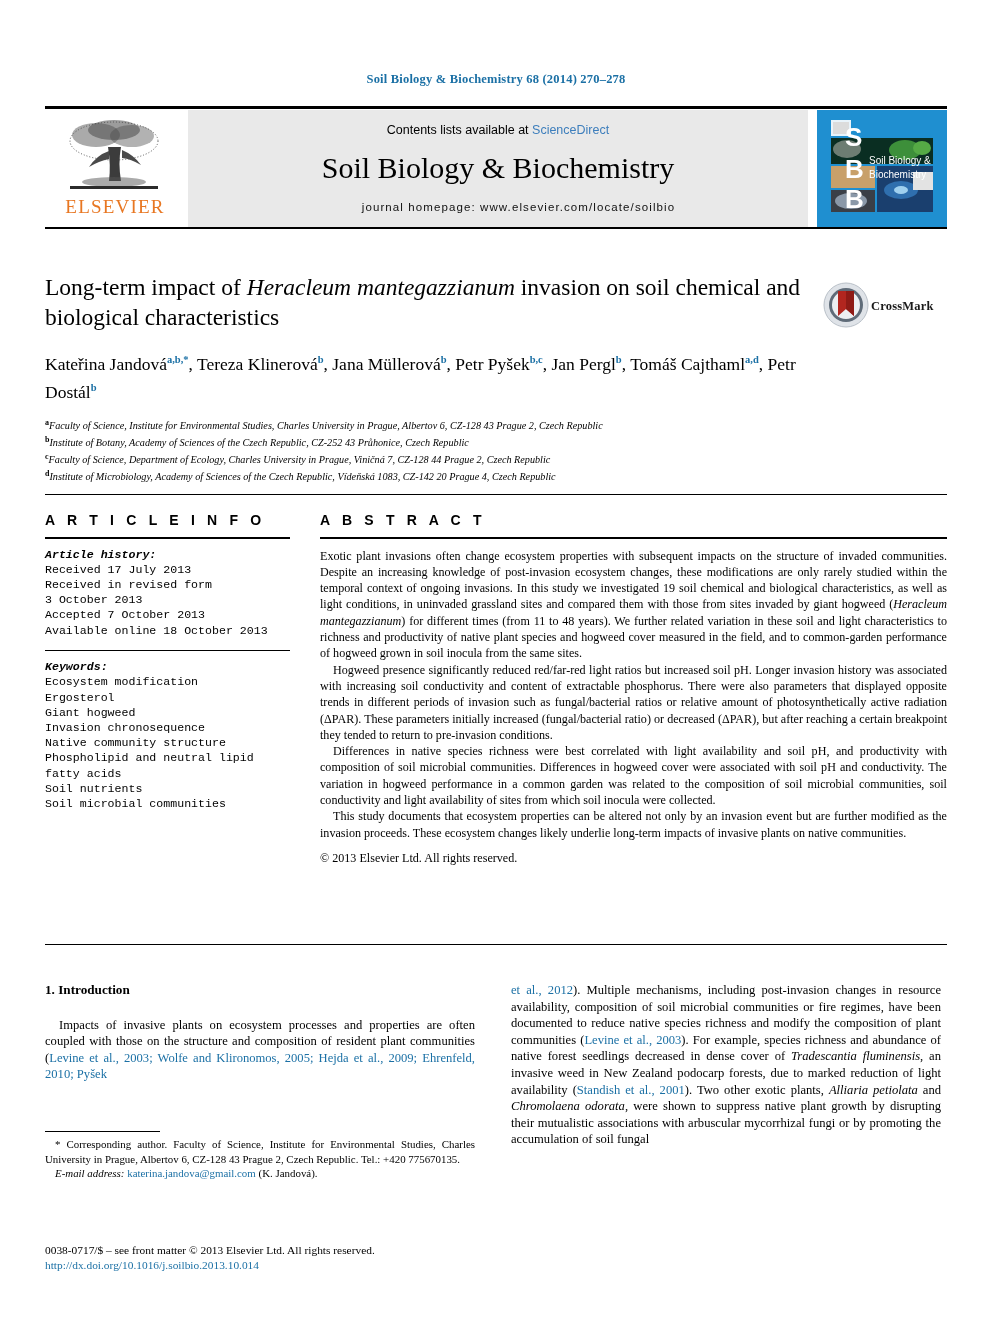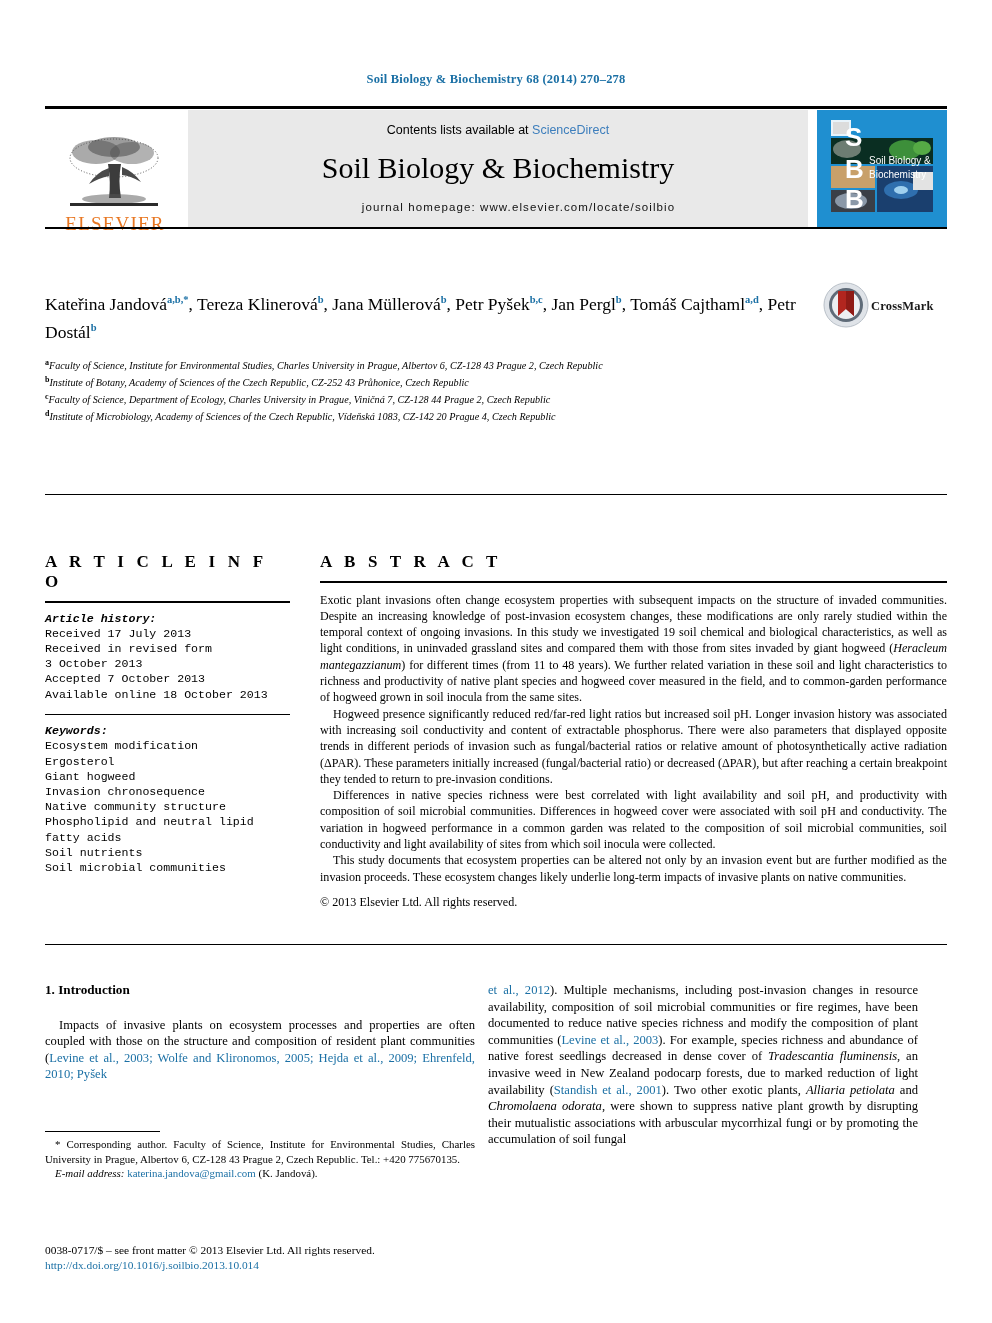--- a/index.html
+++ b/index.html
@@ -48,21 +48,21 @@
   }
   .masthead-rule-bot {
     position: absolute; left: 0; top: 121px;
     width: 902px; height: 2px; background: #000;
   }
   .elsevier-box {
     position: absolute;
     left: 0; top: 4px;
     width: 140px; height: 92px;
     box-sizing: border-box;
-    padding-top: 24px;
+    padding-top: 7px;
     text-align: center;
   }
   .tree-svg { display:block; margin: 0 auto; }
   .elsevier-word {
     font-family: "Liberation Serif", serif;
     font-size: 19px;
     letter-spacing: 1.2px;
     color: #e87722;
     margin-top: 1px;
   }
@@ -158,26 +158,25 @@
   .hr-main {
     position: absolute; left: 45px; width: 902px; height: 1px; background: #000;
   }
   .col-info {
     position: absolute; left: 45px; top: 512px; width: 245px;
   }
   .col-abs {
     position: absolute; left: 320px; top: 512px; width: 627px;
   }
   .sec-head {
-    font-family: Liberation Serif, serif;
+    font-family: Liberation Sans, sans-serif;
     font-weight: bold;
-    font-size: 17px;
+    font-size: 14px;
     letter-spacing: 4.2px;
     color: #000;
-    margin-top: 40px;
   }
   .rule {
     height: 1.6px; background: #000; margin-top: 9px;
   }
   .info-block {
     margin-top: 8px;
     font-family: Liberation Mono, monospace;
     font-size: 11.6px;
     line-height: 15.2px;
   }
@@ -204,21 +203,21 @@
   
   .body-col {
     position: absolute;
     width: 430px;
     font-family: "Liberation Serif", serif;
     font-size: 12.6px;
     line-height: 16.6px;
     text-align: justify;
   }
   .body-col.left  { left: 45px;  top: 982px; }
-  .body-col.right { left: 488px; top: 982px; }
+  .body-col.right { left: 511px; top: 982px; }
   .body-col h2 {
     margin: 0 0 18px 0;
     font-size: 13.2px;
     font-weight: bold;
     font-family: "Liberation Serif", serif;
   }
   .body-col p { margin: 0; text-indent: 14px; }
   .body-col p.noindent { text-indent: 0; }
   .body-col i { font-style: italic; }
   .ref { color: #1b70a5; }
@@ -317,20 +316,23 @@
       <circle cx="23" cy="23" r="22" fill="#dfe3e8" stroke="#b9c0c8" stroke-width="1"></circle>
       <circle cx="23" cy="23" r="17" fill="#5f6b78"></circle>
       <circle cx="23" cy="23" r="14" fill="#eceff2"></circle>
       <path d="M15 9 h16 v25 l-8 -7 l-8 7 z" fill="#b2261f"></path>
       <path d="M23 9 h8 v25 l-8 -7 z" fill="#8f1b16"></path>
     </svg>
     <div class="crossmark-label">CrossMark</div>
   </div>
 
   <div class="title-area">
+    <div class="paper-title">
+      <span>Long-term impact of </span><i>Heracleum mantegazzianum</i><span> invasion on soil chemical and biological characteristics</span>
+    </div>
 
     <div class="authors">
       <span>Kateřina Jandová</span><span class="aff-mark">a,b,*</span>,
       <span>Tereza Klinerová</span><span class="aff-mark">b</span>,
       <span>Jana Müllerová</span><span class="aff-mark">b</span>,
       <span>Petr Pyšek</span><span class="aff-mark">b,c</span>,
       <span>Jan Pergl</span><span class="aff-mark">b</span>,
       <span>Tomáš Cajthaml</span><span class="aff-mark">a,d</span>,
       <span>Petr Dostál</span><span class="aff-mark">b</span>
     </div>

